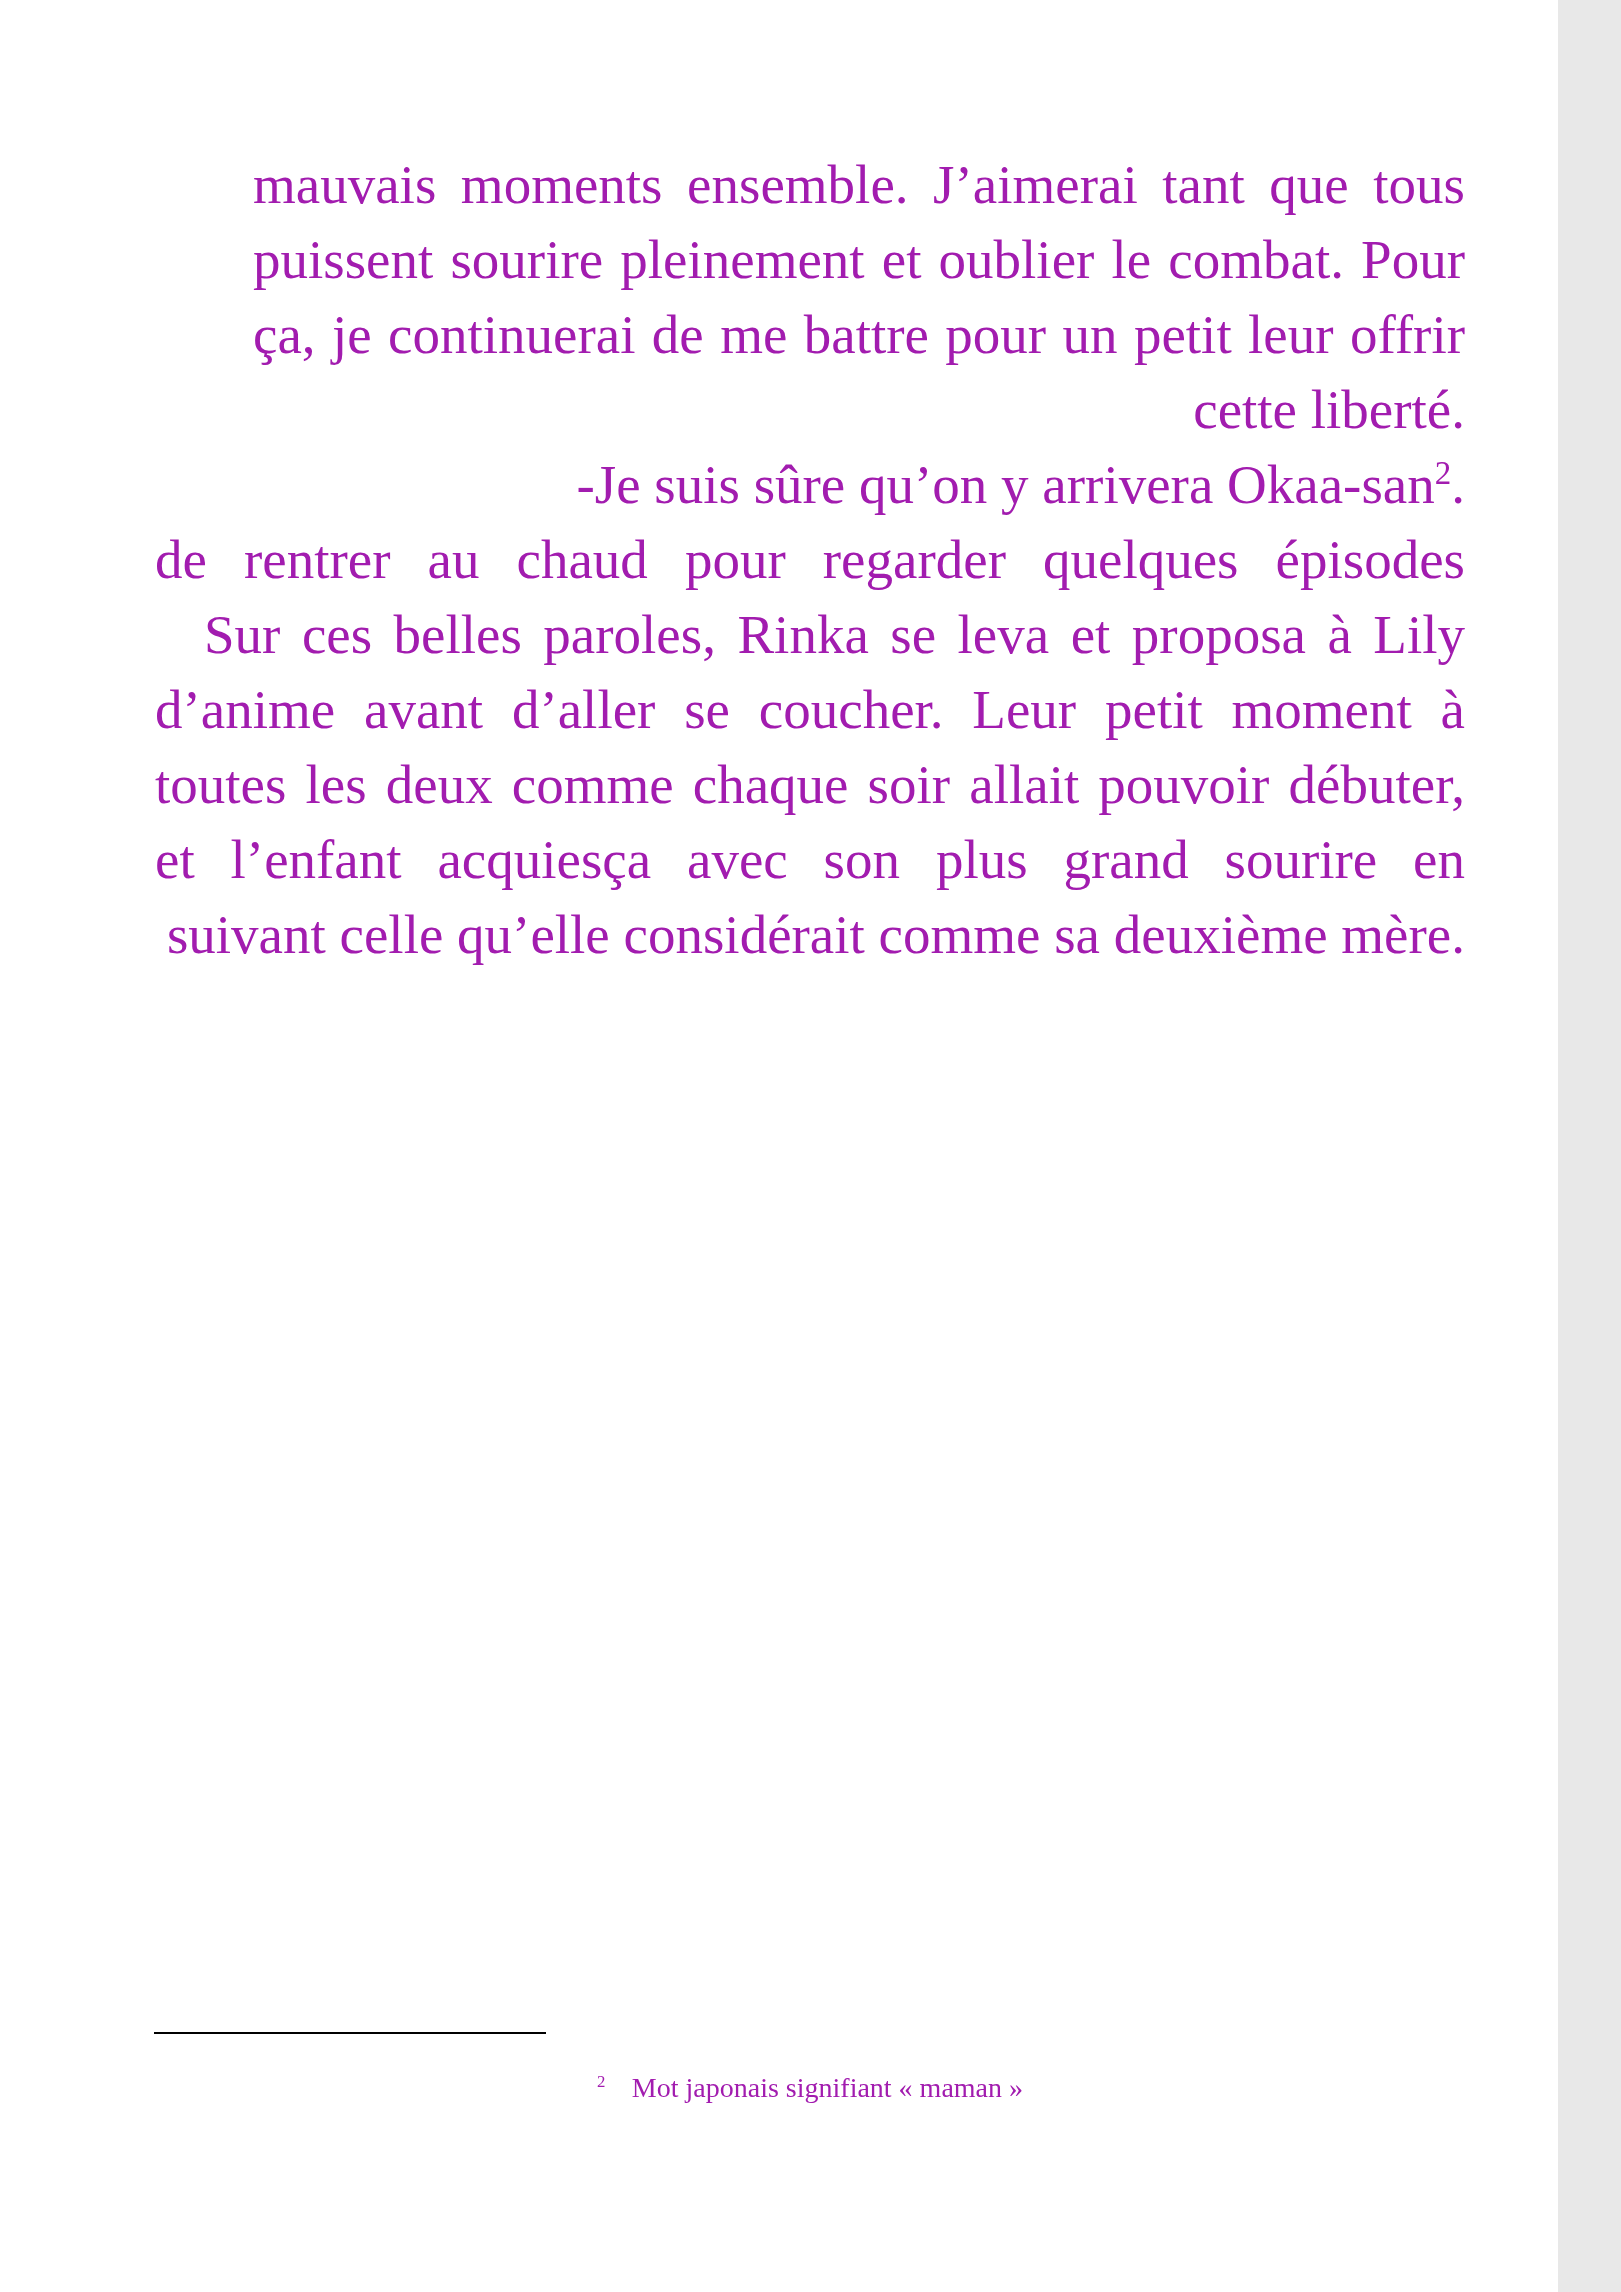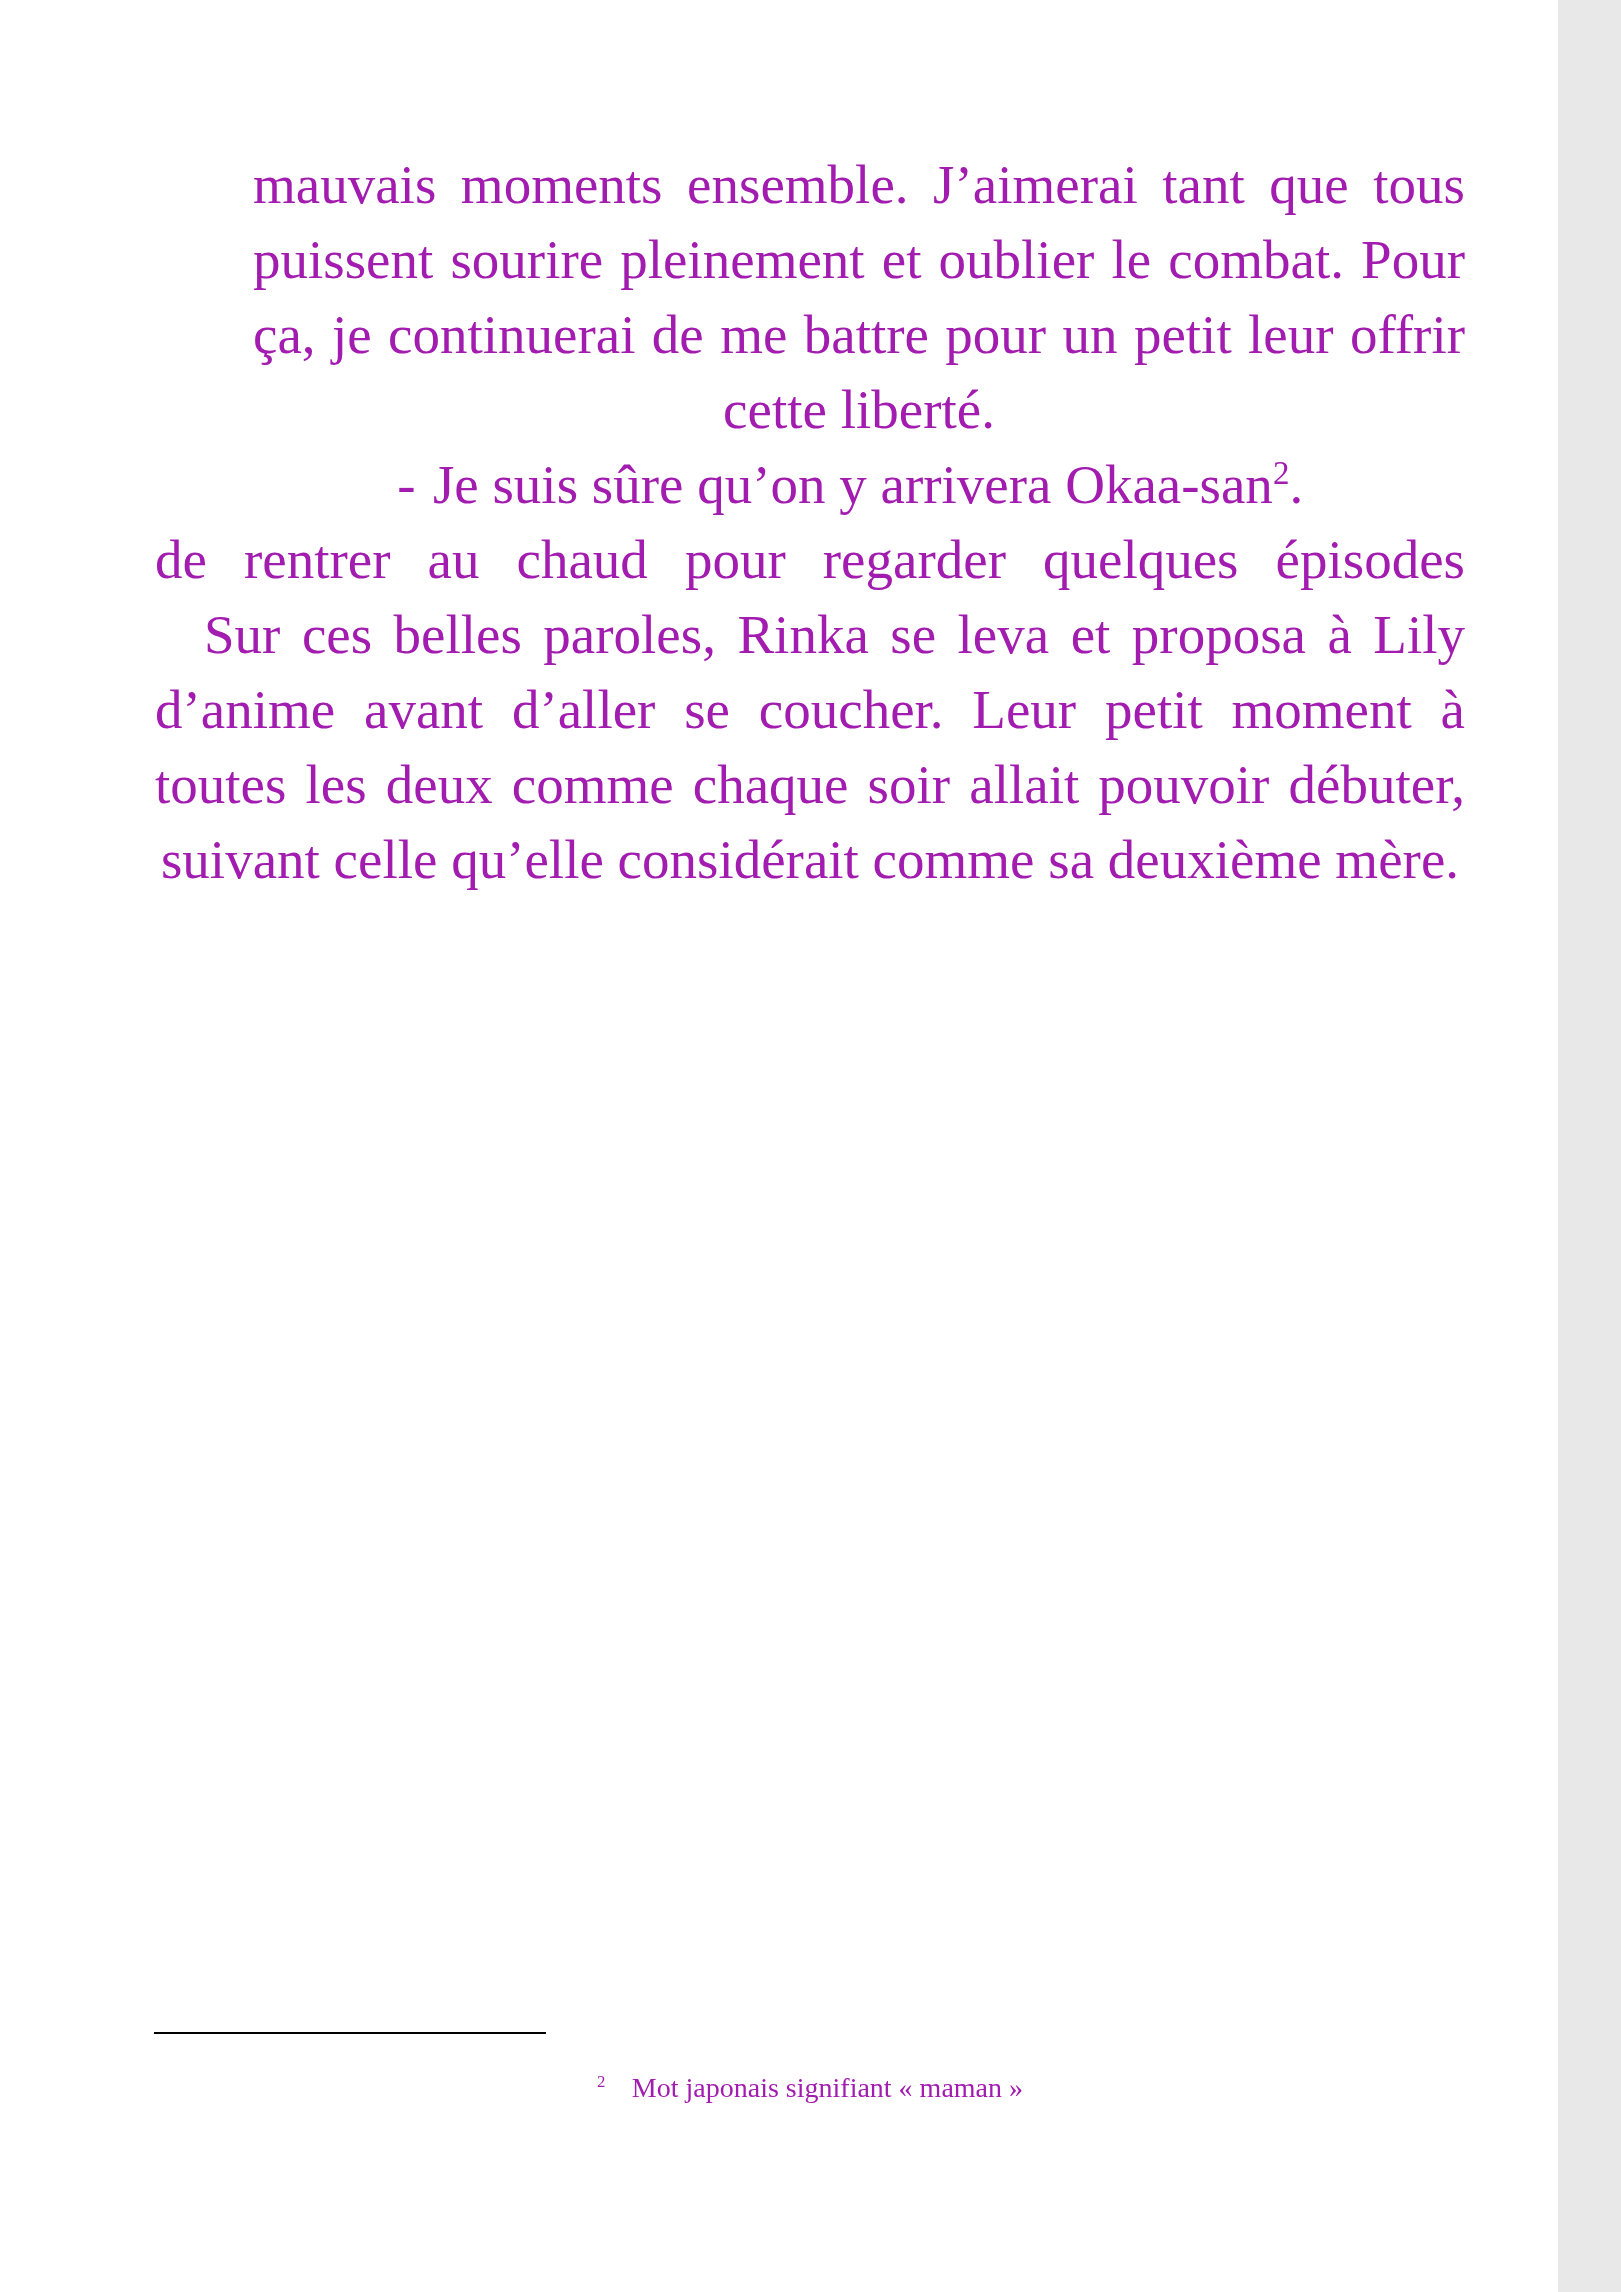--- a/index.html
+++ b/index.html
@@ -26,21 +26,21 @@
     letter-spacing: 0;
   }
   
   .line {
     text-align: justify;
     text-align-last: justify;
     text-justify: inter-word;
     hyphens: none;
   }
   .line.natural {
-    text-align: center;
+    text-align: right;
     text-align-last: auto;
     white-space: nowrap;
   }
   .para-continuation {
     margin-left: 98px; 
   }
   .first-indent {
     text-indent: 49px;
   }
   .dialogue {
@@ -92,20 +92,21 @@
 
     <div class="line natural dialogue">
       <span class="dash">-</span><span>Je suis sûre qu’on y arrivera Okaa-san</span><sup>2</sup><span>.</span>
     </div>
 
     <div class="para-main">
       <div class="line">de rentrer au chaud pour regarder quelques épisodes</div>
       <div class="line first-indent">Sur ces belles paroles, Rinka se leva et proposa à Lily</div>
       <div class="line">d’anime avant d’aller se coucher. Leur petit moment à</div>
       <div class="line">toutes les deux comme chaque soir allait pouvoir débuter,</div>
+      <div class="line">et l’enfant acquiesça avec son plus grand sourire en</div>
       <div class="line natural">suivant celle qu’elle considérait comme sa deuxième mère.</div>
     </div>
 
   </div>
 
   <div class="footnote-rule"></div>
 
   <div class="footnote">
     <sup>2</sup><span>Mot japonais signifiant « maman »</span>
   </div>

